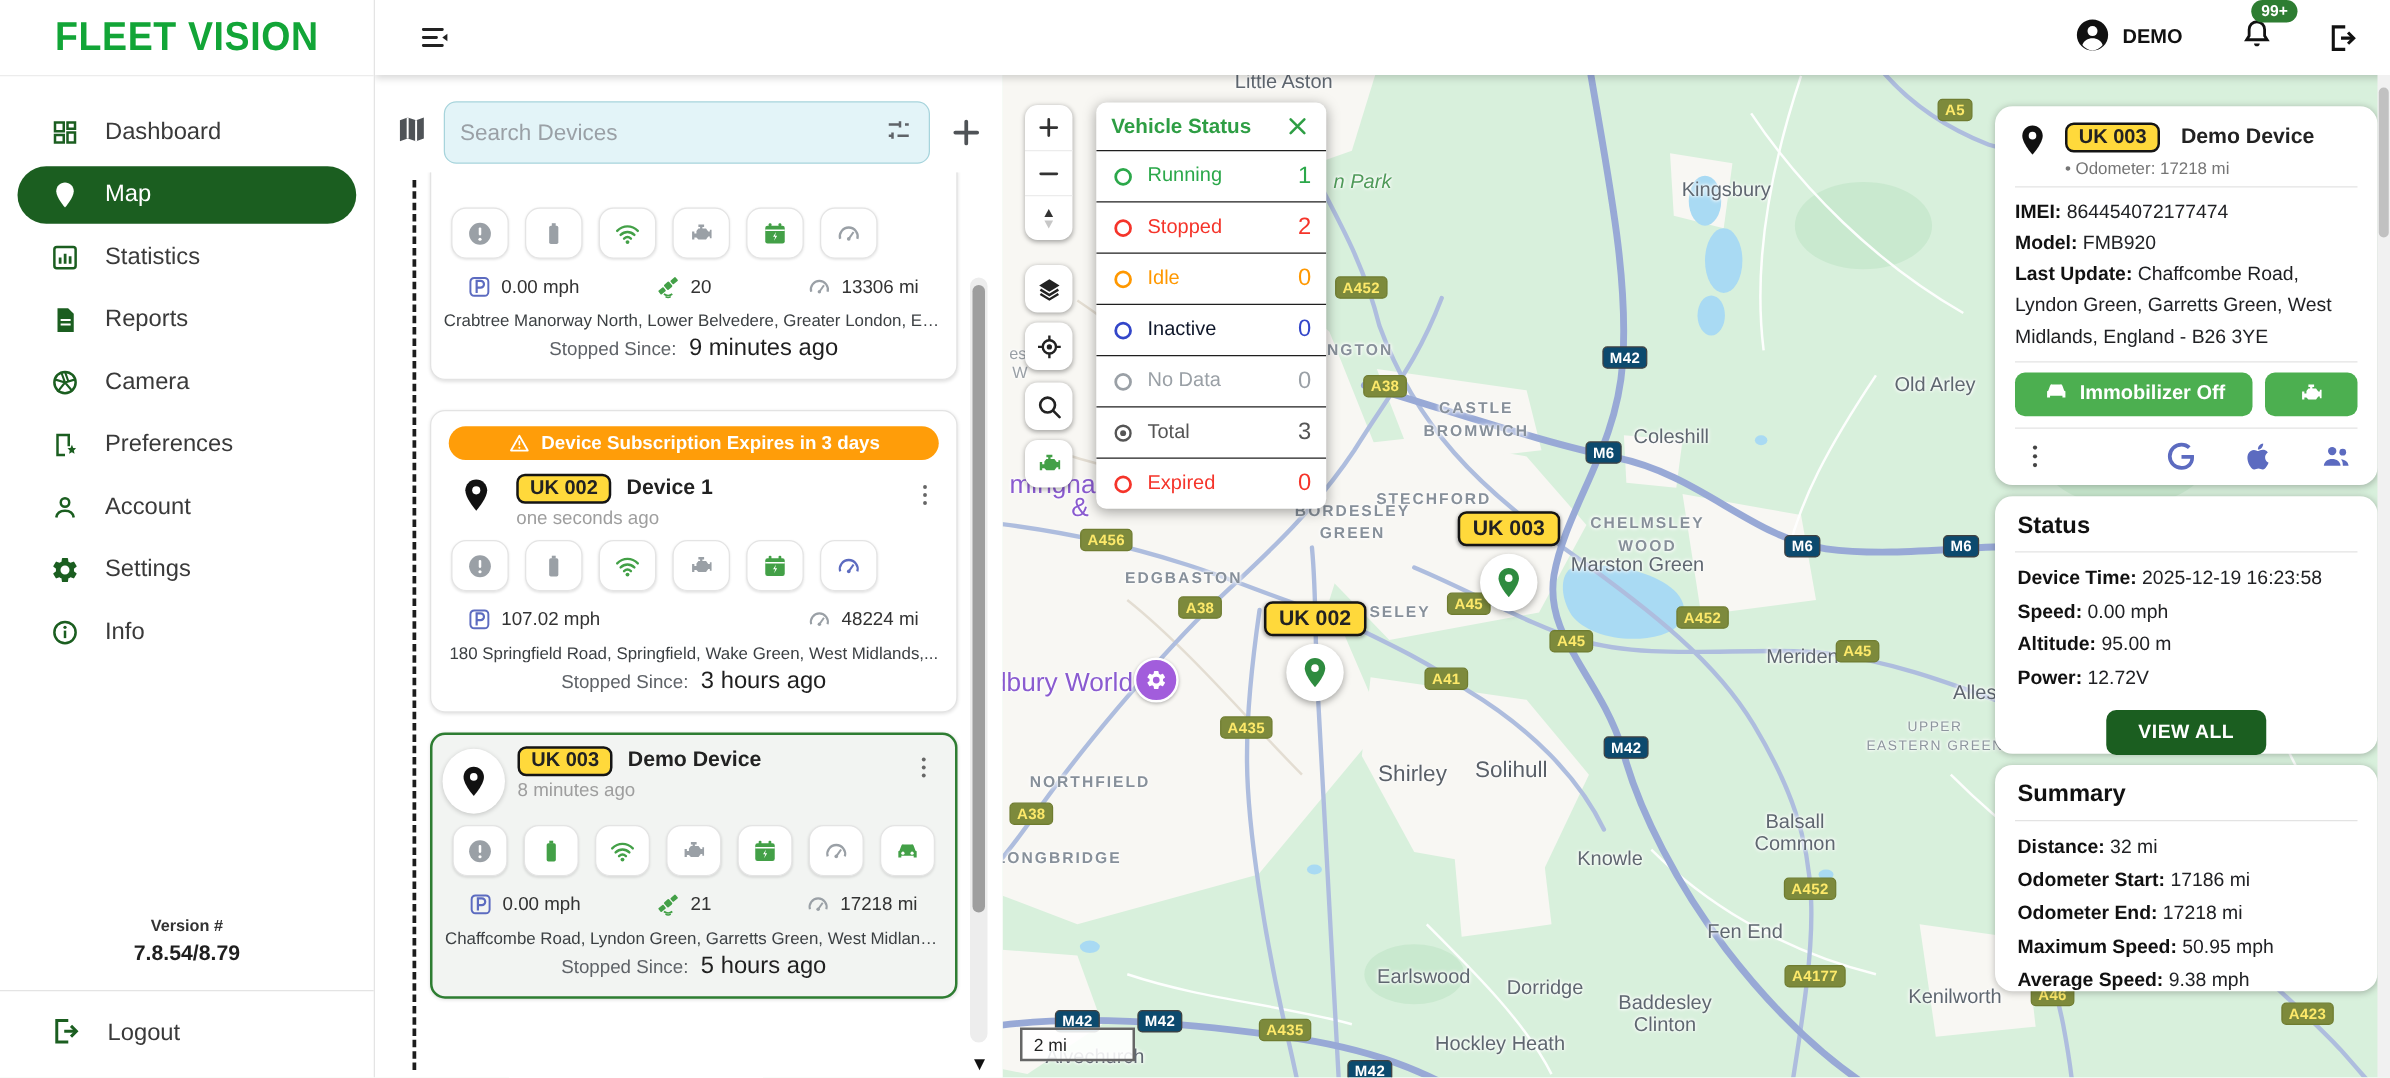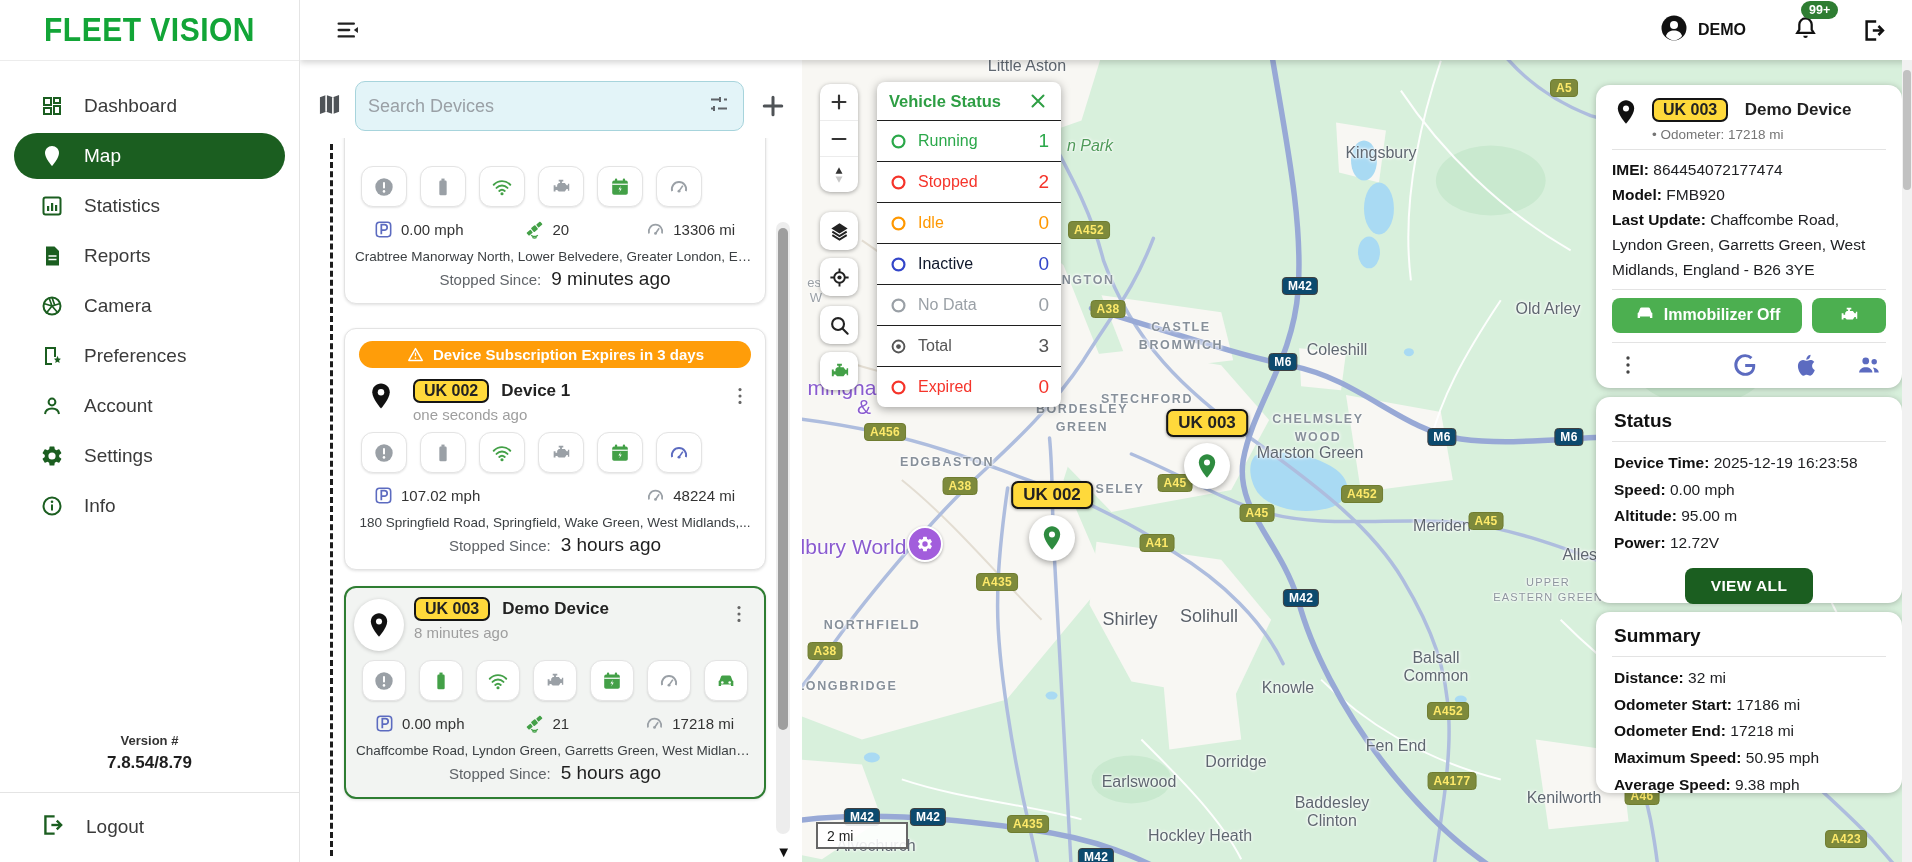--- a/index.html
+++ b/index.html
@@ -708,21 +708,21 @@
       <div class="ml ml-district-sm" style="left: 746px; top: 530px;">UPPER
 EASTERN GREEN</div>
       <div class="ml ml-district" style="left: 70px; top: 566px;">NORTHFIELD</div>
       <div class="ml ml-district" style="left: 45px; top: 627px;">LONGBRIDGE</div>
       <div class="ml ml-town-lg" style="left: 328px; top: 559px;">Shirley</div>
       <div class="ml ml-town-lg" style="left: 407px; top: 556px;">Solihull</div>
       <div class="ml ml-town" style="left: 634px; top: 607px;">Balsall
 Common</div>
       <div class="ml ml-town" style="left: 486px; top: 628px;">Knowle</div>
       <div class="ml ml-town" style="left: 594px; top: 686px;">Fen End</div>
-      <div class="ml ml-town" style="left: 434px; top: 702px;">Dorridge</div>
+      <div class="ml ml-town" style="left: 434px; top: 731px;">Dorridge</div>
       <div class="ml ml-town" style="left: 306px; top: 722px; margin-left: 31px;">Earlswood</div>
       <div class="ml ml-town" style="left: 398px; top: 776px;">Hockley Heath</div>
       <div class="ml ml-town" style="left: 530px; top: 752px;">Baddesley
 Clinton</div>
       <div class="ml ml-town" style="left: 762px; top: 738px;">Kenilworth</div>
       <div class="ml ml-town" style="left: 74px; top: 786px;">Alvechurch</div>
       <div class="ml ml-poi" style="left: 48px; top: 487px;">dbury World</div>
       <div class="poi-circle" style="left: 123px; top: 484px;">
         <svg width="18" height="18" viewBox="0 0 24 24">
           <path fill="#ffffff" d="M19.14 12.94c.04-.3.06-.61.06-.94s-.02-.64-.07-.94l2.03-1.58a.5.5 0 0 0 .12-.61l-1.92-3.32a.5.5 0 0 0-.59-.22l-2.39.96c-.5-.38-1.03-.7-1.62-.94l-.36-2.54a.5.5 0 0 0-.5-.42h-3.84a.5.5 0 0 0-.5.42l-.36 2.54c-.59.24-1.13.57-1.62.94l-2.39-.96a.5.5 0 0 0-.59.22L2.68 8.87a.5.5 0 0 0 .12.61l2.03 1.58c-.05.3-.09.63-.09.94s.02.64.07.94l-2.03 1.58a.5.5 0 0 0-.12.61l1.92 3.32c.12.22.37.3.59.22l2.39-.96c.5.38 1.03.7 1.62.94l.36 2.54c.05.24.25.42.5.42h3.84c.25 0 .46-.18.5-.42l.36-2.54c.59-.24 1.13-.56 1.62-.94l2.39.96c.22.08.47 0 .59-.22l1.92-3.32a.5.5 0 0 0-.12-.61l-2.01-1.58zM12 15.6A3.6 3.6 0 1 1 12 8.4a3.6 3.6 0 0 1 0 7.2z"></path>
@@ -747,21 +747,21 @@
       <div class="badge badge-m" style="left: 499px; top: 538px;">M42</div>
       <div class="badge badge-a" style="left: 684px; top: 461px;">A45</div>
       <div class="badge badge-a" style="left: 23px; top: 591px;">A38</div>
       <div class="badge badge-m" style="left: 60px; top: 757px;">M42</div>
       <div class="badge badge-m" style="left: 126px; top: 757px;">M42</div>
       <div class="badge badge-m" style="left: 294px; top: 797px;">M42</div>
       <div class="badge badge-a" style="left: 226px; top: 764px;">A435</div>
       <div class="badge badge-a" style="left: 646px; top: 651px;">A452</div>
       <div class="badge badge-a" style="left: 650px; top: 721px;">A4177</div>
       <div class="badge badge-a" style="left: 840px; top: 736px;">A46</div>
-      <div class="badge badge-a" style="left: 1044px; top: 751px; margin-top: 28px;">A423</div>
+      <div class="badge badge-a" style="left: 1044px; top: 751px;">A423</div>
     </div>
   <div id="map-markers">
       <div class="mk-pin" style="left: 405px; top: 406px;">
         <svg width="28" height="28" viewBox="0 0 24 24">
           <path d="M12 2c-3.87 0-7 3.13-7 7 0 5.25 7 13 7 13s7-7.75 7-13c0-3.87-3.13-7-7-7z" fill="#2e8b3f"></path>
           <circle cx="12" cy="9" r="2.6" fill="#fff"></circle>
         </svg>
       </div>
       <div class="mk-plate" style="left: 405px; top: 363px;">UK 003</div>
       <div class="mk-pin" style="left: 250px; top: 478px;">

